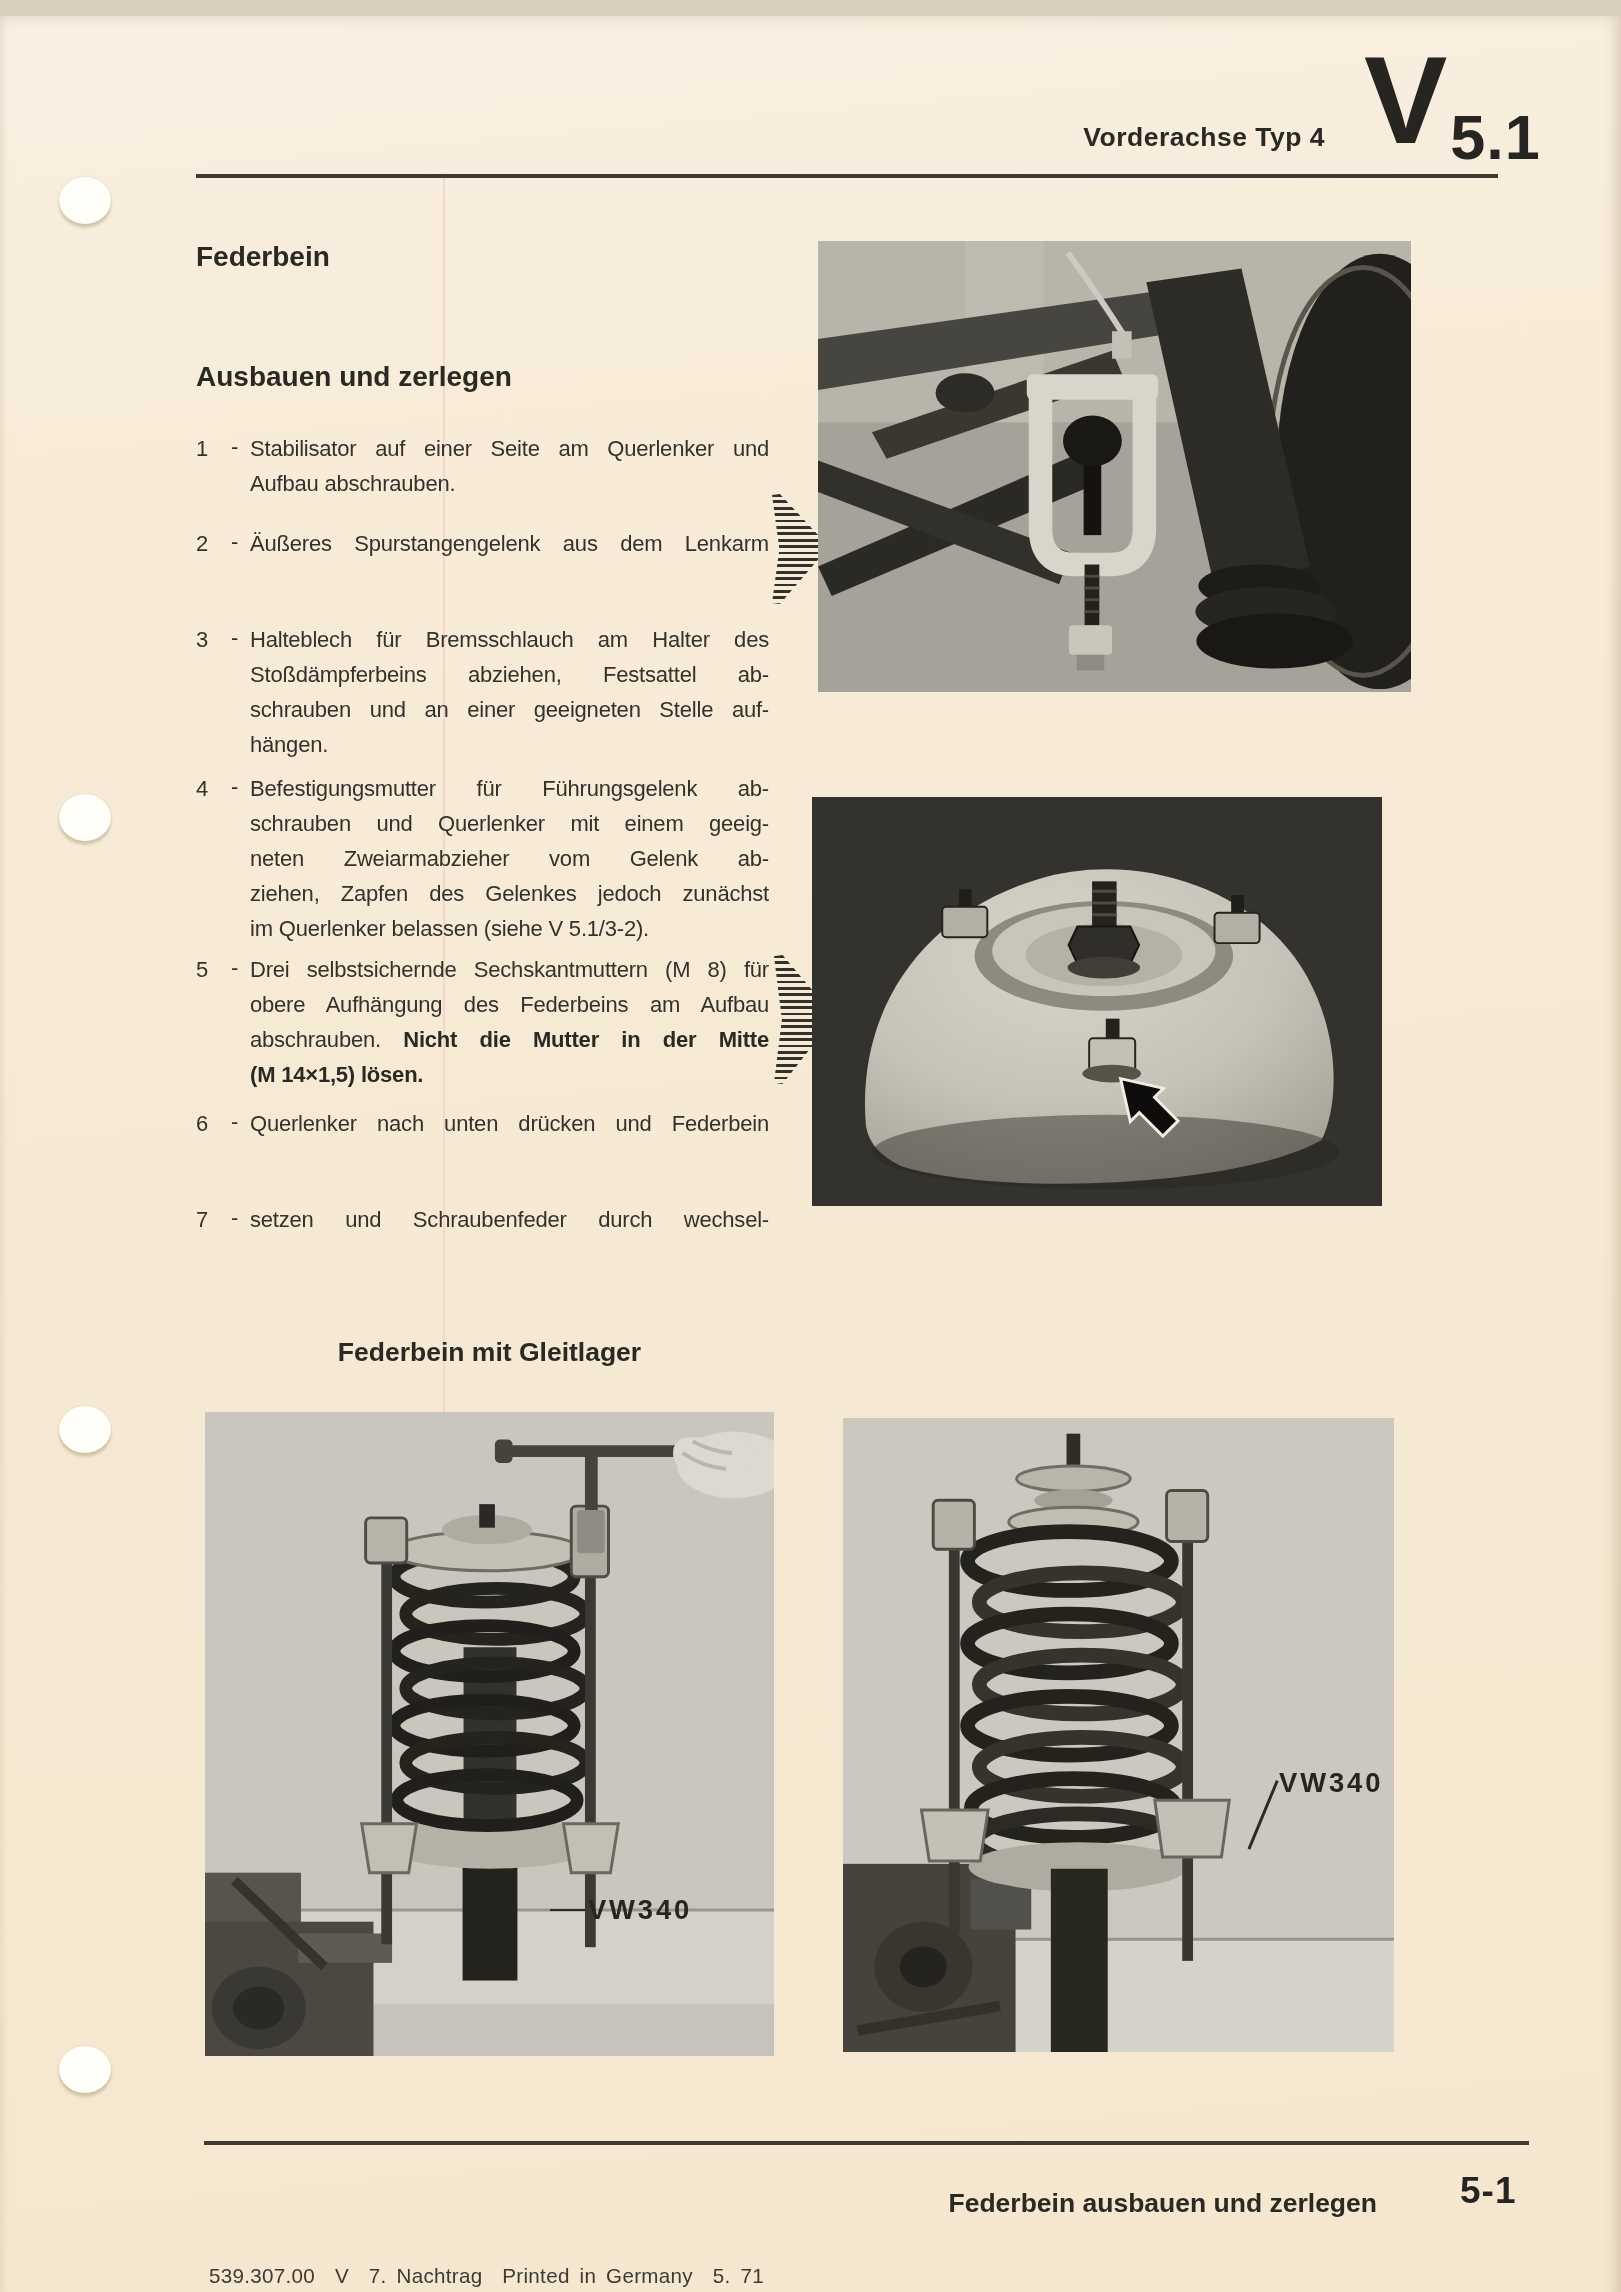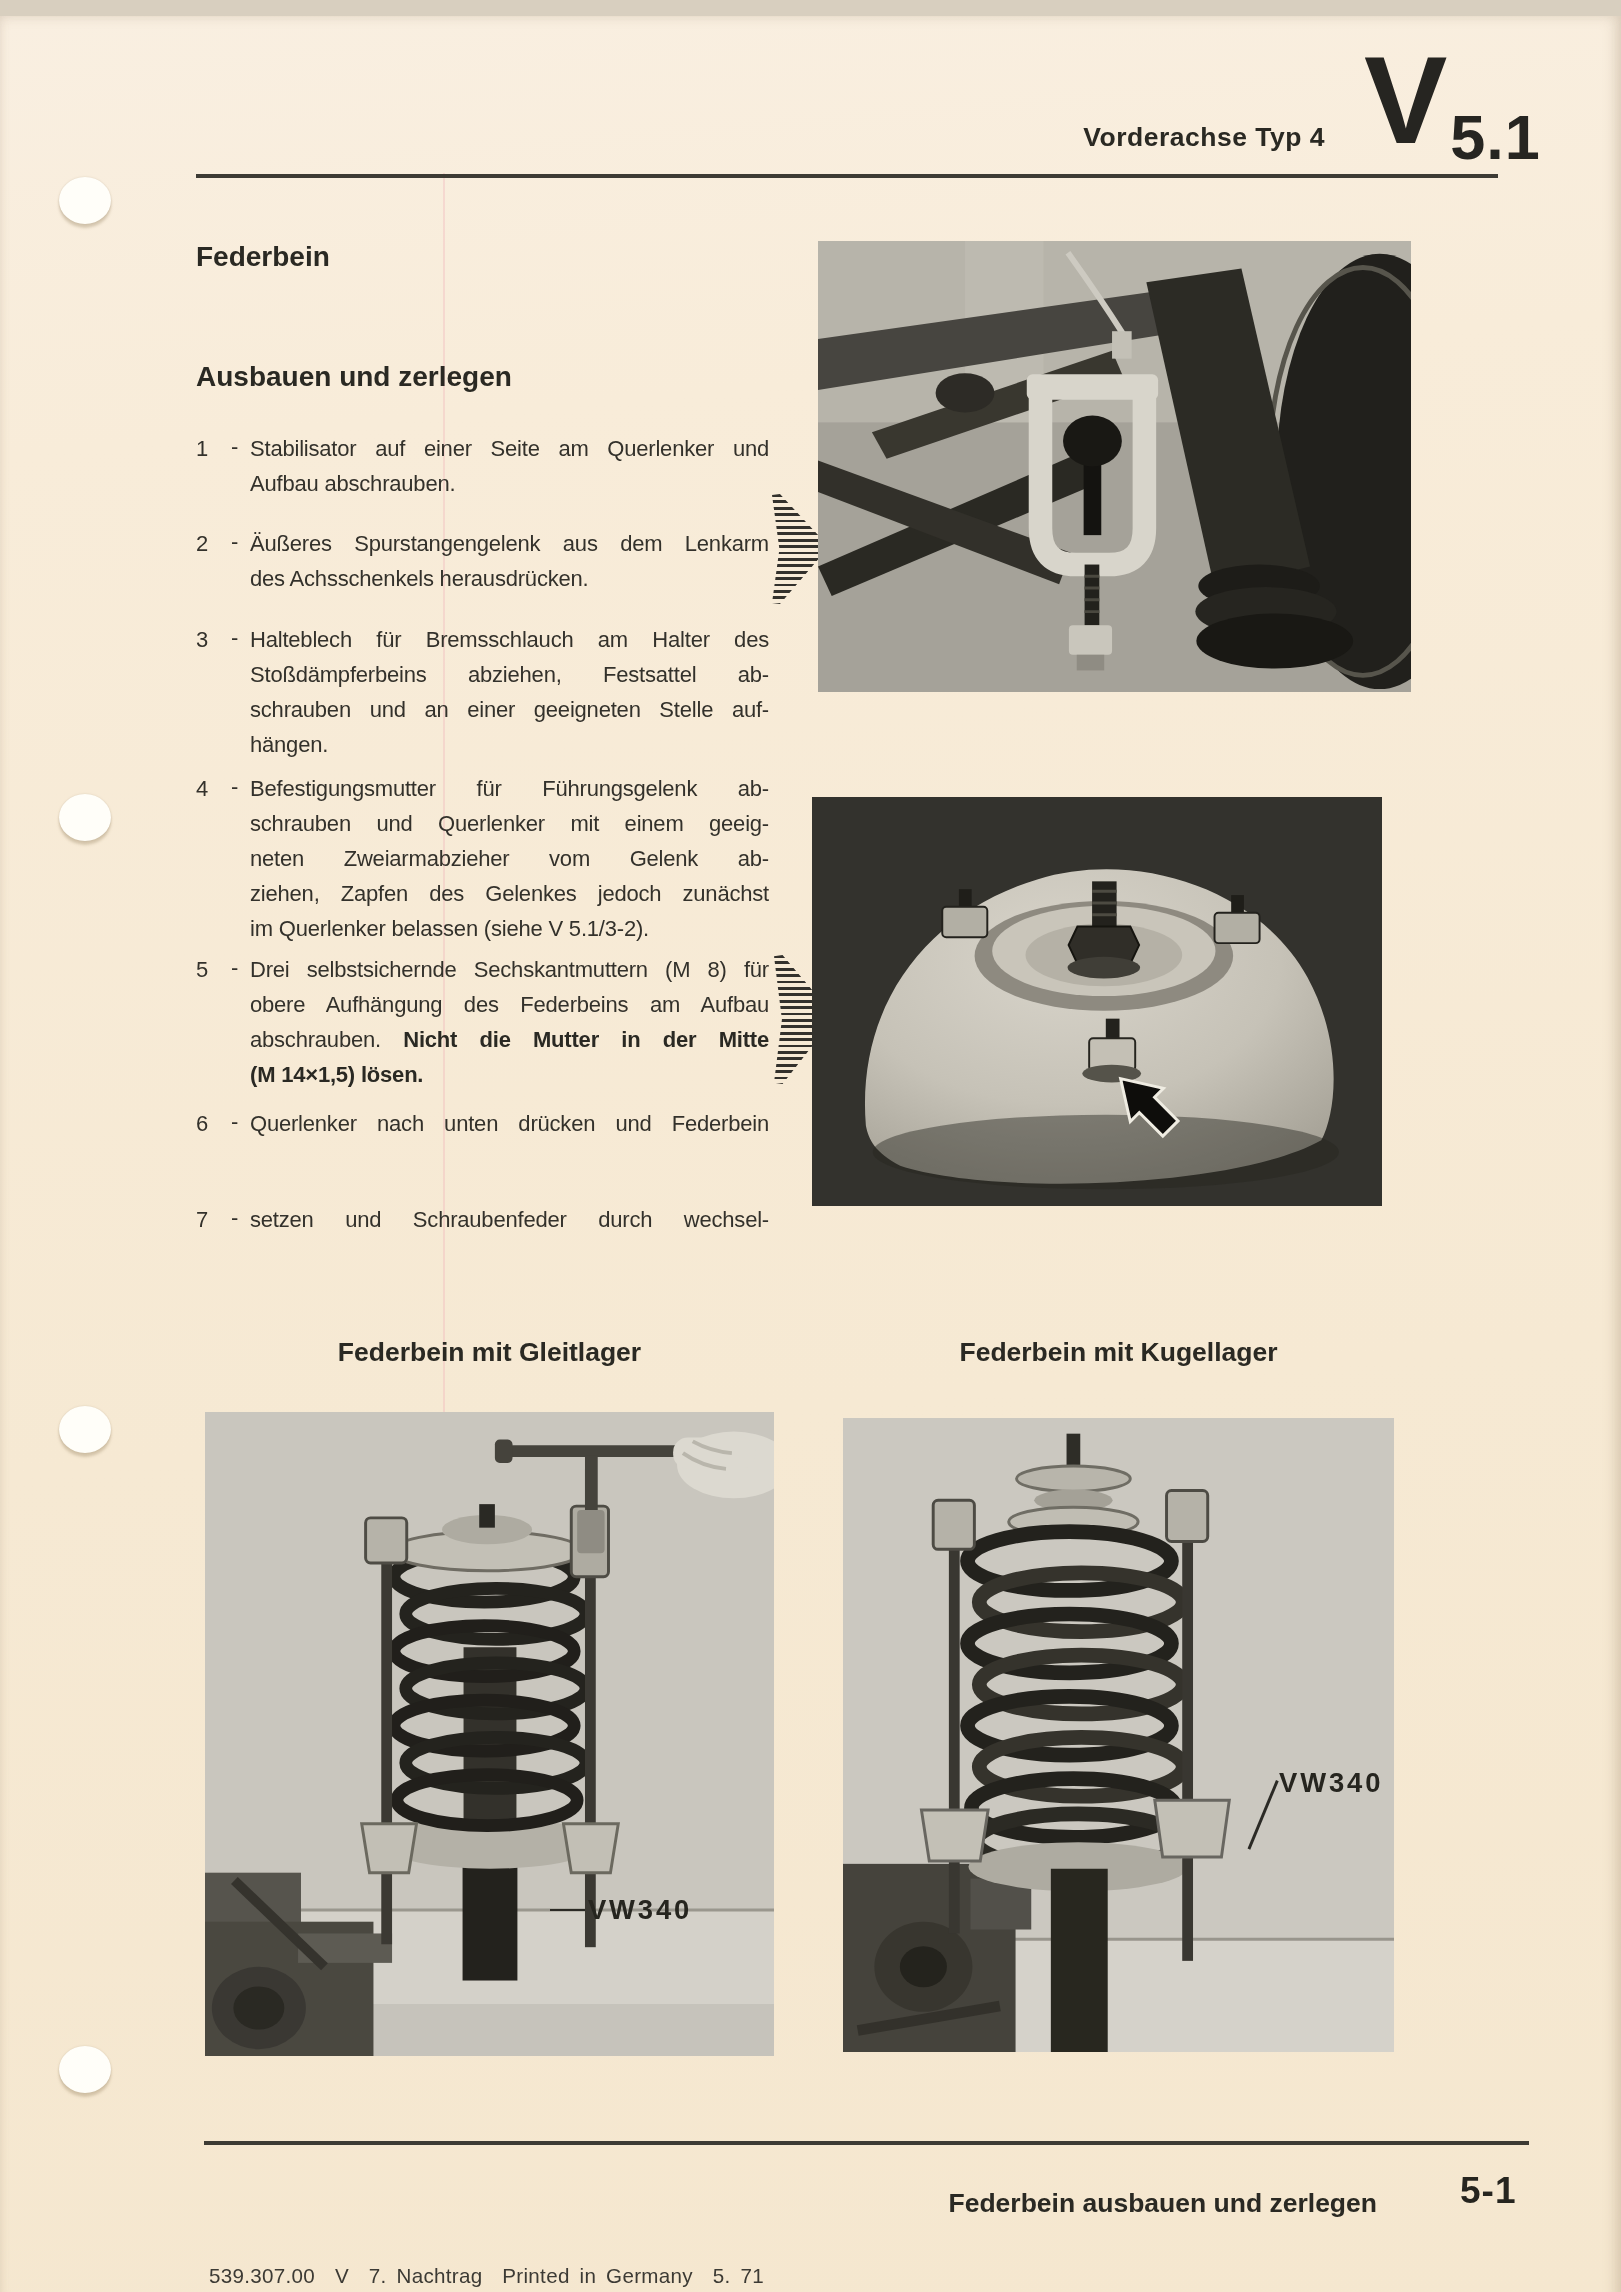--- a/index.html
+++ b/index.html
@@ -98,21 +98,20 @@
       <div class="lines">
           <div class="line">Stabilisator auf einer Seite am Querlenker und</div>
           <div class="line last">Aufbau abschrauben.</div>
         </div>
     </div>
       <div class="step step-2">
       <span class="num">2</span>
       <span class="dash">-</span>
       <div class="lines">
           <div class="line">Äußeres Spurstangengelenk aus dem Lenkarm</div>
-          <div class="line last">des Achsschenkels herausdrücken.</div>
         </div>
     </div>
       <div class="step step-3">
       <span class="num">3</span>
       <span class="dash">-</span>
       <div class="lines">
           <div class="line">Halteblech für Bremsschlauch am Halter des</div>
           <div class="line">Stoßdämpferbeins abziehen, Festsattel ab-</div>
           <div class="line">schrauben und an einer geeigneten Stelle auf-</div>
           <div class="line last">hängen.</div>
@@ -215,21 +214,20 @@
       <rect x="300" y="226" width="14" height="22" fill="#23221d"></rect>
       <rect x="283" y="246" width="47" height="33" rx="4" fill="#c4c0b5" stroke="#26251f" stroke-width="2"></rect>
       <ellipse cx="306" cy="282" rx="30" ry="9" fill="#55534a"></ellipse>
       <g transform="translate(366,338) rotate(-135)">
         <path d="M0,-11 L34,-11 L34,-24 L72,0 L34,24 L34,11 L0,11 Z" fill="#0e0d0b" stroke="#efece2" stroke-width="3"></path>
       </g>
     </svg>
   </div>
 
   <div class="caption caption-left">Federbein mit Gleitlager</div>
-  <div class="caption caption-right">Federbein mit Kugellager</div>
 
   <div class="photo photo-3">
     <svg viewBox="0 0 581 657" preserveAspectRatio="none">
       <rect width="581" height="657" fill="#c9c6be"></rect>
       <rect y="508" width="581" height="149" fill="#d4d1c9"></rect>
       <line x1="0" y1="508" x2="581" y2="508" stroke="#9a978e" stroke-width="3"></line>
       <rect y="604" width="581" height="53" fill="#c6c3bb"></rect>
       <rect x="0" y="470" width="98" height="92" fill="#56544d"></rect>
       <rect x="0" y="520" width="172" height="137" fill="#4a4840"></rect>
       <ellipse cx="55" cy="608" rx="48" ry="42" fill="#3a3833"></ellipse>

